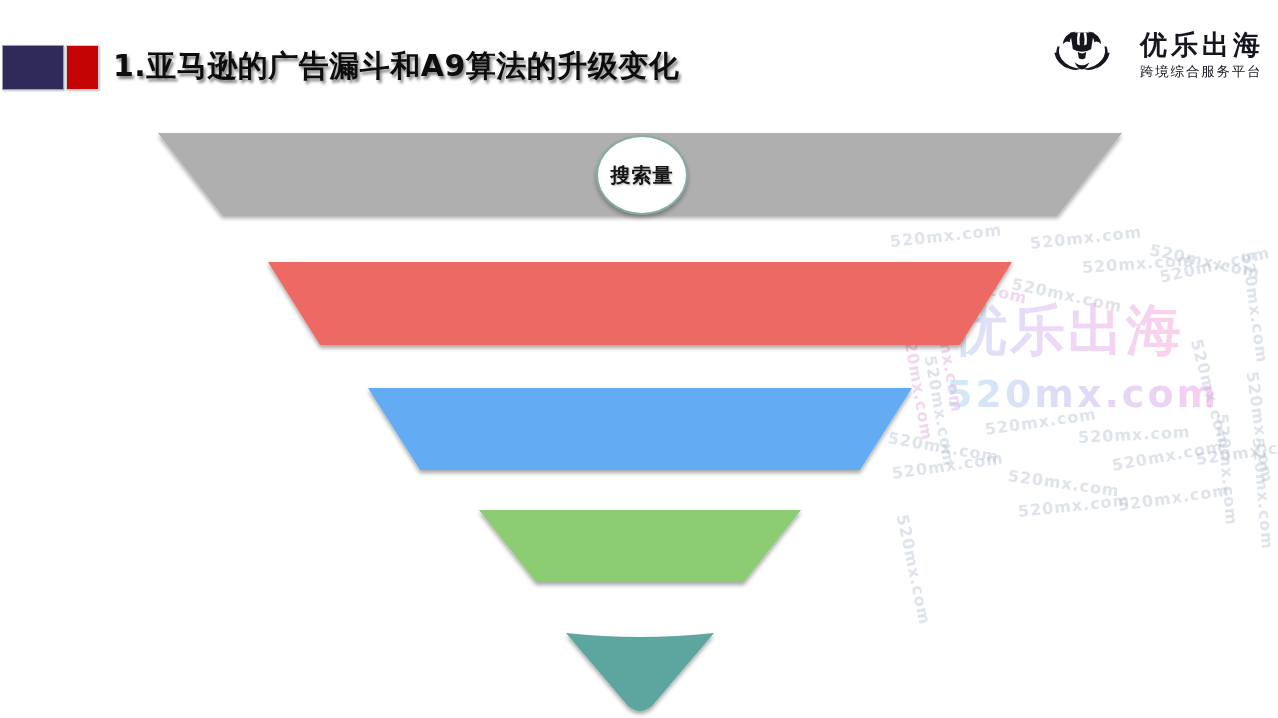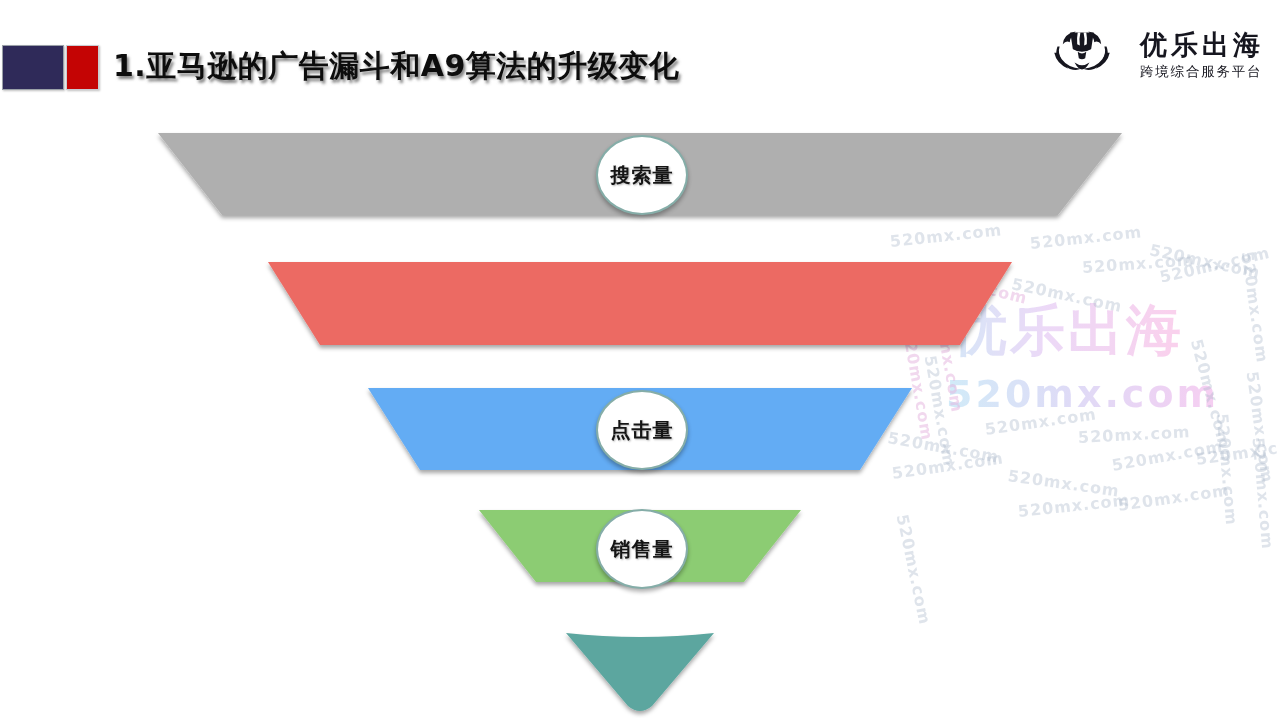--- a/index.html
+++ b/index.html
@@ -120,20 +120,14 @@
     <polygon points="158,133 1122,133 1058,215 222,215" filter="url(#ds)" stroke-linejoin="round" stroke-width="6" fill="#AFAFAF"></polygon>
     <polygon points="268,262 1012,262 960,345 320,345" filter="url(#ds)" stroke-linejoin="round" stroke-width="6" fill="#EC6A63"></polygon>
     <polygon points="368,388 912,388 860,470 420,470" filter="url(#ds)" stroke-linejoin="round" stroke-width="6" fill="#64ACF4"></polygon>
     <polygon points="479,510 801,510 744,582 536,582" filter="url(#ds)" stroke-linejoin="round" stroke-width="6" fill="#8CCC73"></polygon>
     <path d="M566,633 Q640,641 714,633 L652,706 Q640,716 628,706 Z" filter="url(#ds)" fill="#5CA69F"></path>
   </svg>
 
   <div class="bubble b1" style="border-color: rgb(133, 173, 168);">
     <span class="bubble-label">搜索量</span>
   </div>
-  <div class="bubble b3" style="border-color: rgb(133, 173, 168);">
-    <span class="bubble-label">点击量</span>
-  </div>
-  <div class="bubble b4" style="border-color: rgb(133, 173, 168);">
-    <span class="bubble-label">销售量</span>
-  </div>
 
 </div>
 
 </body></html>

